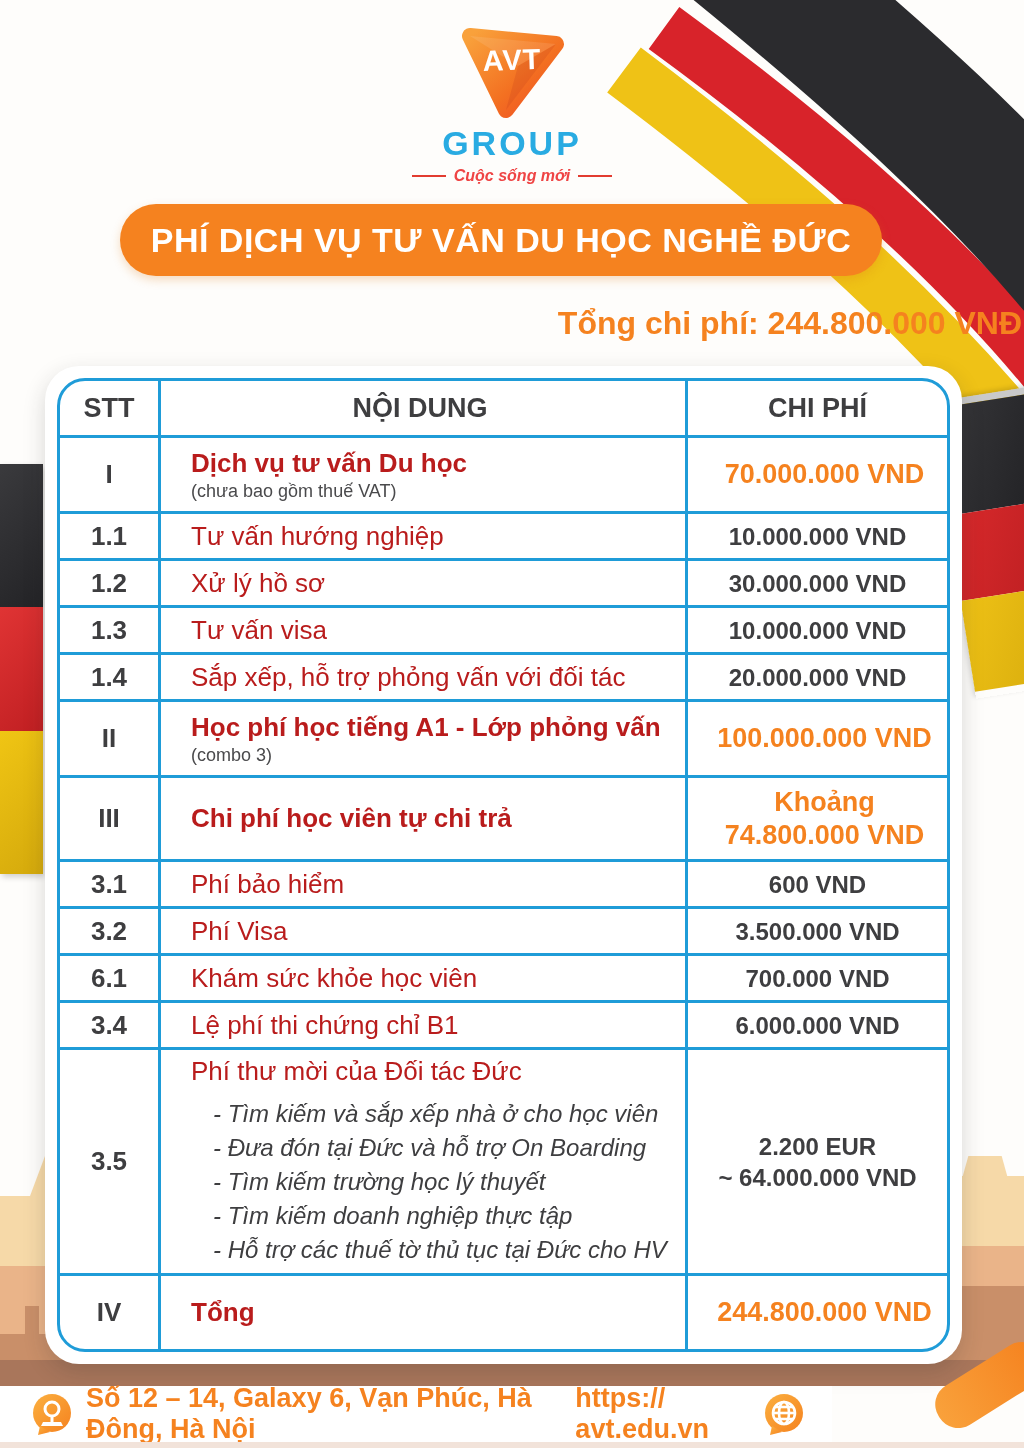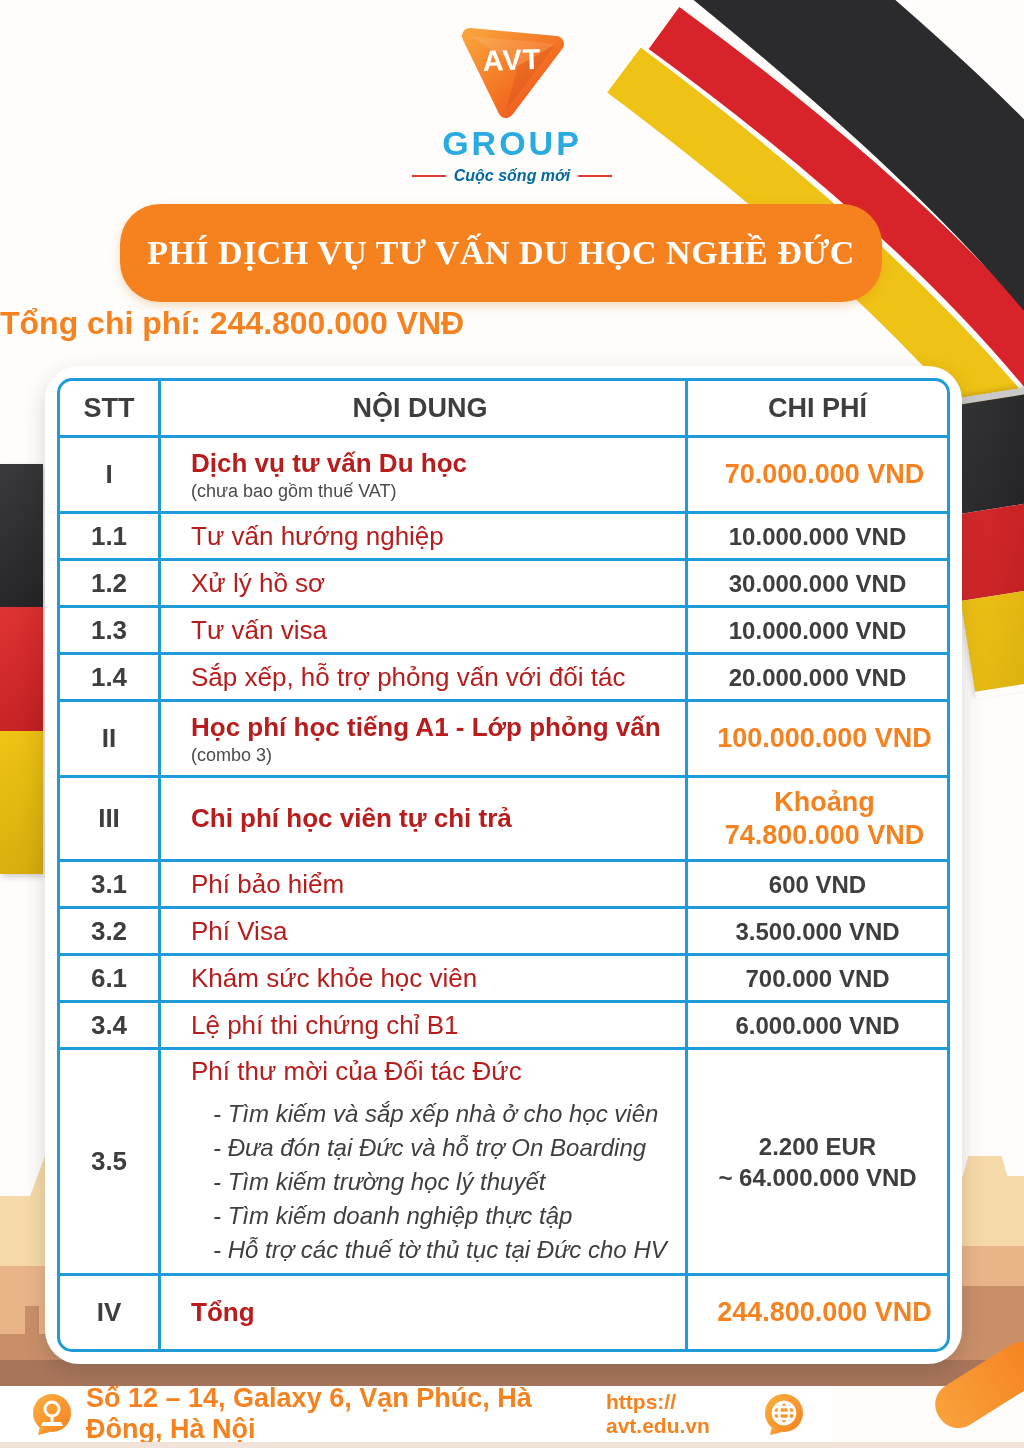--- a/index.html
+++ b/index.html
@@ -27,36 +27,36 @@
   .flag-strip-right .b3 { height:92px; background:linear-gradient(115deg,#efc216,#d2a70b); }
 
   
   .logo-wrap { position:absolute; top:24px; left:0; width:1024px; text-align:center; z-index:2; }
   .logo-mark { position:relative; width:112px; height:96px; margin:0 auto; }
   .logo-mark svg { display:block; }
   .logo-avt { position:absolute; top:20px; left:0; width:100%; text-align:center;
     color:#fff; font-size:29px; font-weight:bold; letter-spacing:1px; transform:rotate(-2deg); }
   .logo-group { margin-top:4px; color:#29abe2; font-size:34px; font-weight:bold; letter-spacing:3px; }
   .logo-tagline { margin-top:4px; display:flex; align-items:center; justify-content:center; gap:8px;
-    color:#0369a1; font-size:16px; font-style:italic; font-weight:bold; }
+    color:#ef4444; font-size:16px; font-style:italic; font-weight:bold; }
   .logo-tagline .dash { display:inline-block; width:34px; border-top:2px solid #e23c30; }
 
   
-  .title-pill { position:absolute; top:204px; left:120px; width:762px; height:98px; z-index:2;
+  .title-pill { position:absolute; top:204px; left:120px; width:762px; height:72px; z-index:2;
     background:#f5821f; border-radius:40px; display:flex; align-items:center; justify-content:center;
-    box-shadow:0 4px 10px rgba(220,120,20,0.25);font-family:Liberation Serif, serif; }
+    box-shadow:0 4px 10px rgba(220,120,20,0.25); }
   .title-pill span { color:#ffffff; font-size:34px; font-weight:bold; letter-spacing:0.5px; }
-  .subtitle { position:absolute; top:305px; left:0; width:1022px; text-align:left; z-index:2;
+  .subtitle { position:absolute; top:305px; left:0; width:1022px; text-align:right; z-index:2;
     color:#f5821f; font-size:32px; font-weight:bold; }
 
   
   .card { position:absolute; top:366px; left:45px; width:917px; z-index:3;
     background:#ffffff; border-radius:34px; padding:12px;
     box-shadow:0 8px 22px rgba(40,40,40,0.18); }
-  .fee-table { border:3px solid #1f9cd8; border-radius:15px; overflow:hidden; background:#fff; }
+  .fee-table { border:3px solid #1f9cd8; border-radius:28px; overflow:hidden; background:#fff; }
   .t-row { display:grid; grid-template-columns:98px 1fr 262px; min-height:47px; border-top:3px solid #1f9cd8; }
   .t-row.head { border-top:none; min-height:54px; }
   .t-row.section { min-height:76px; }
   .t-row.tall { min-height:84px; }
   .t-cell { display:flex; flex-direction:column; justify-content:center; padding:6px 10px; }
   .t-cell.mid, .t-cell.right { border-left:3px solid #1f9cd8; }
   .t-cell.num, .t-cell.right { align-items:center; text-align:center; }
   .t-cell.mid { align-items:flex-start; text-align:left; padding-left:30px; padding-right:16px; }
   .head .t-cell { align-items:center; text-align:center; color:#3e3e40; font-size:27px; font-weight:bold; }
   .cell-num { color:#3e3e40; font-size:26px; font-weight:bold; }
@@ -71,21 +71,21 @@
 
   
   .cityscape { position:absolute; left:0; top:1156px; width:1024px; height:230px; z-index:2; }
 
   
   .footer-bar { position:absolute; left:0; top:1386px; width:832px; height:56px; z-index:4;
     background:#ffffff; display:flex; align-items:center; justify-content:space-between;
     padding:0 26px 0 30px; }
   .footer-left, .footer-right { display:flex; align-items:center; gap:12px; }
   .footer-address { color:#f5821f; font-size:27px; font-weight:bold; }
-  .footer-url { color:#f5821f; font-size:21px; font-weight:bold; text-decoration:none; }
+  .footer-url { color:#f5821f; font-size:27px; font-weight:bold; text-decoration:none; }
   .bubble-icon { width:44px; height:44px; flex:0 0 auto; }
   .bottom-strip { position:absolute; left:0; top:1442px; width:1024px; height:6px; background:#f2e3da; z-index:4; }
   .corner-swoosh { position:absolute; right:-26px; top:1362px; width:120px; height:46px; z-index:3;
     background:linear-gradient(90deg,#f9a13b,#f5821f); transform:rotate(-32deg); border-radius:22px; }
 </style>
 </head>
 <body>
 
 <div class="ribbon-top-right">
   <svg width="430" height="580" viewBox="0 0 430 580">

